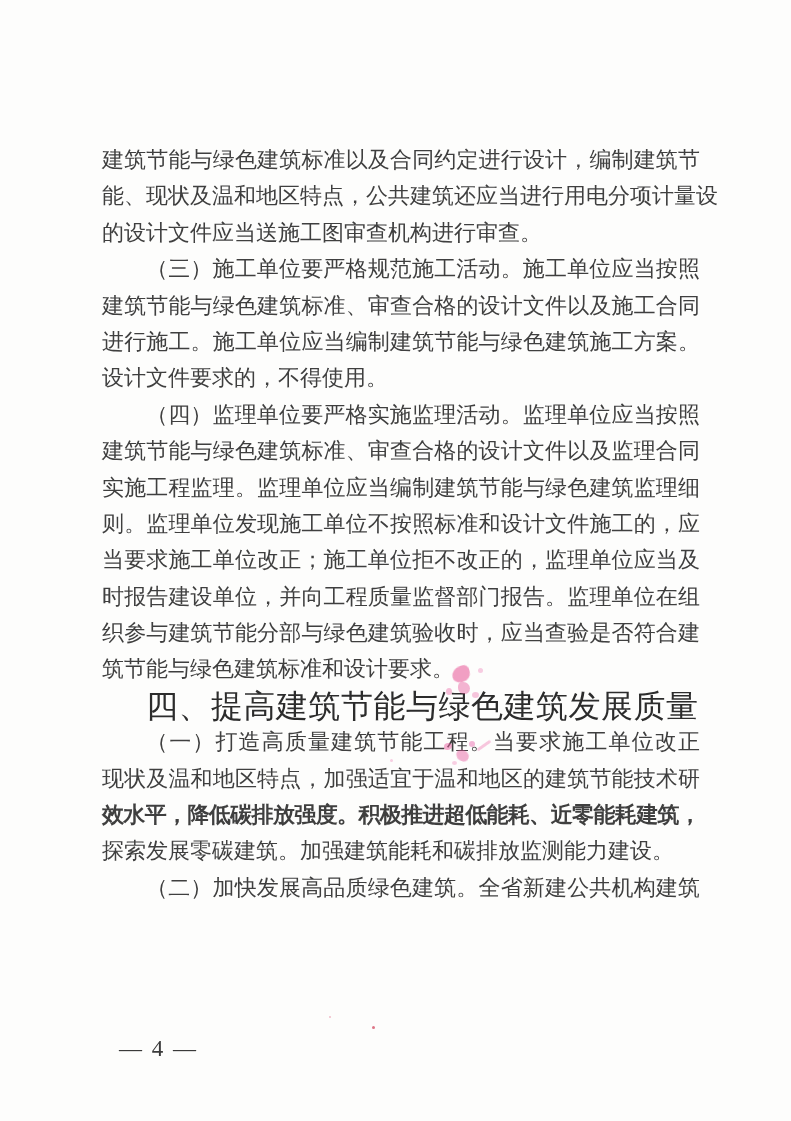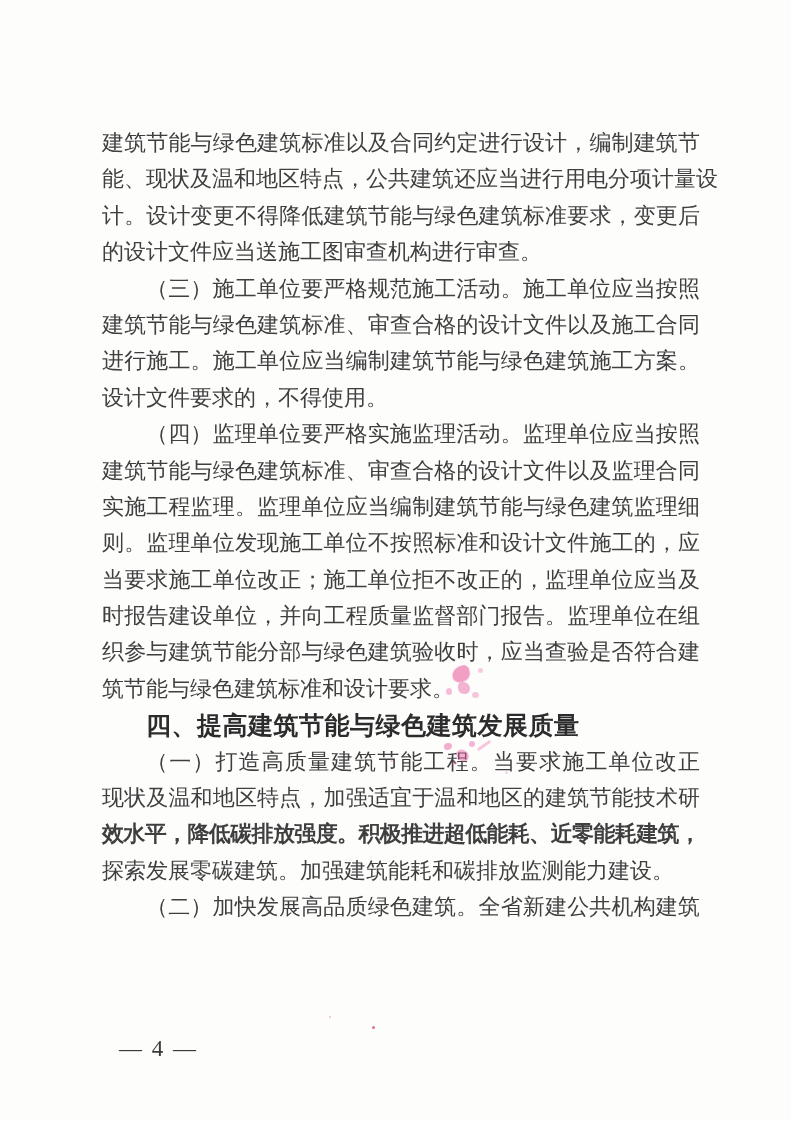--- a/index.html
+++ b/index.html
@@ -11,21 +11,21 @@
     position: relative;
     width: 791px;
     height: 1121px;
     background: #fdfdfc;
     overflow: hidden;
     font-family: "Liberation Serif", "DejaVu Serif", serif;
   }
   .textblock {
     position: absolute;
     left: 102px;
-    top: 125px;
+    top: 142px;
     width: 598px;
     font-size: 22px;
     color: #3f3f3f;
   }
   .line {
     height: 36.4px;
     line-height: 36.4px;
     white-space: nowrap;
     text-align: justify;
     text-align-last: justify;
@@ -35,22 +35,22 @@
   }
   .line.i {            
     text-indent: 44px;
   }
   .line.tight {        
     letter-spacing: -0.9px;
     font-weight: bold;
   }
   .line.h {            
     font-family: "Liberation Sans", "DejaVu Sans", sans-serif;
-    font-weight: 700;
-    font-size: 25px;
+    font-weight: 400;
+    font-size: 32px;
     color: #2c2c2c;
     text-align-last: left;
     text-indent: 44px;
     letter-spacing: 0.5px;
   }
   .pagenum {
     position: absolute;
     left: 119px;
     top: 1036px;
     font-size: 23px;
@@ -81,21 +81,20 @@
   .ink.s4 { left: 329px; top: 1016px; width: 2px; height: 2px; background: rgba(220,90,120,0.40); border-radius: 50%; filter: none; }
 </style>
 </head>
 <body>
 
 <div class="page">
 
   <div class="textblock">
     <div class="line">建筑节能与绿色建筑标准以及合同约定进行设计，编制建筑节</div>
     <div class="line">能、现状及温和地区特点，公共建筑还应当进行用电分项计量设</div>
-    <div class="line">计。设计变更不得降低建筑节能与绿色建筑标准要求，变更后</div>
     <div class="line e">的设计文件应当送施工图审查机构进行审查。</div>
     <div class="line i">（三）施工单位要严格规范施工活动。施工单位应当按照</div>
     <div class="line">建筑节能与绿色建筑标准、审查合格的设计文件以及施工合同</div>
     <div class="line">进行施工。施工单位应当编制建筑节能与绿色建筑施工方案。</div>
     <div class="line e">设计文件要求的，不得使用。</div>
     <div class="line i">（四）监理单位要严格实施监理活动。监理单位应当按照</div>
     <div class="line">建筑节能与绿色建筑标准、审查合格的设计文件以及监理合同</div>
     <div class="line">实施工程监理。监理单位应当编制建筑节能与绿色建筑监理细</div>
     <div class="line">则。监理单位发现施工单位不按照标准和设计文件施工的，应</div>
     <div class="line">当要求施工单位改正；施工单位拒不改正的，监理单位应当及</div>

